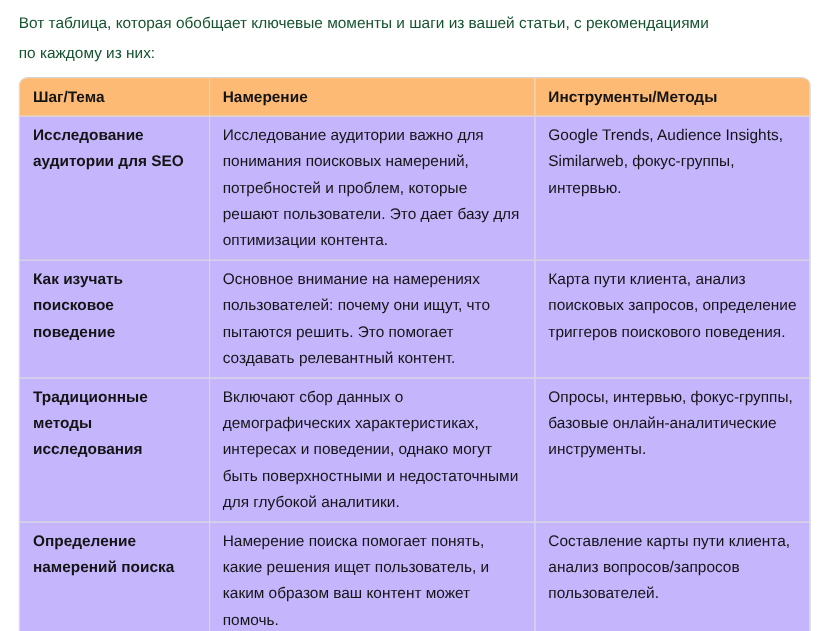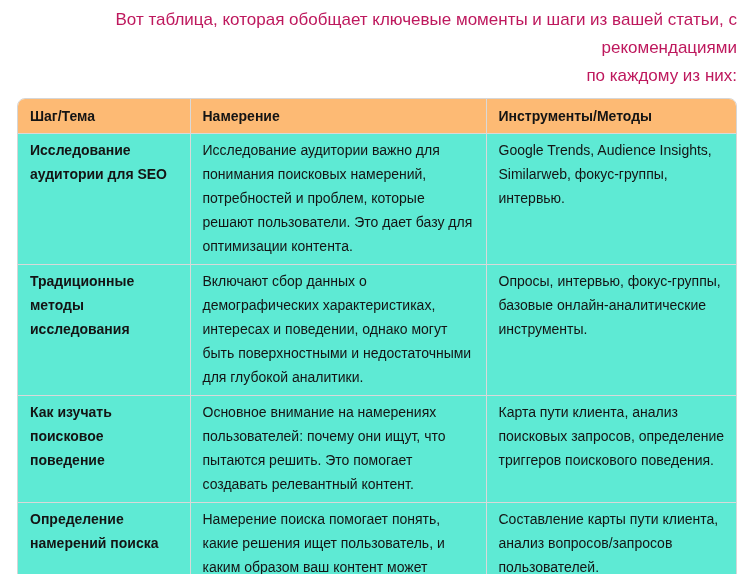--- a/index.html
+++ b/index.html
@@ -12,24 +12,23 @@
     overflow: hidden;
     font-family: "Liberation Sans", "DejaVu Sans", sans-serif;
     color: #141414;
   }
   .page {
     padding: 6px 17px 0 17px;
     width: 754px;
   }
   .intro {
     margin: 0 0 8px 0;
-    font-size: 17px;
+    font-size: 14px;
     line-height: 28px;
-    color: #be185d;
-    text-align: right;
+    color: #14532d;
   }
   .intro .line { display: block; }
   .table-wrap {
     width: 720px;
     border: 1px solid #d6d6d6;
     border-radius: 8px;
     overflow: hidden;
     background: #ffffff;
   }
   table.summary {
@@ -47,21 +46,21 @@
     background: #fdba74;
     font-weight: 700;
     text-align: left;
     padding: 5px 12px;
     vertical-align: middle;
   }
   table.summary td {
     padding: 4px 12px 6px 12px;
     vertical-align: top;
     border-top: 1px solid #d9d9d9;
-    background: #5eead4;
+    background: #c4b5fd;
   }
   table.summary th + th,
   table.summary td + td {
     border-left: 1px solid #d9d9d9;
   }
   td.col-topic { font-weight: 700; }
 </style>
 </head>
 <body>
 
@@ -86,28 +85,28 @@
           <th>Инструменты/Методы</th>
         </tr>
       </thead>
       <tbody>
         <tr>
           <td class="col-topic">Исследование аудитории для SEO</td>
           <td class="col-desc">Исследование аудитории важно для понимания поисковых намерений, потребностей и проблем, которые решают пользователи. Это дает базу для оптимизации контента.</td>
           <td class="col-tools">Google Trends, Audience Insights, Similarweb, фокус-группы, интервью.</td>
         </tr>
         <tr>
+          <td class="col-topic">Как изучать поисковое поведение</td>
+          <td class="col-desc">Основное внимание на намерениях пользователей: почему они ищут, что пытаются решить. Это помогает создавать релевантный контент.</td>
+          <td class="col-tools">Карта пути клиента, анализ поисковых запросов, определение триггеров поискового поведения.</td>
+        </tr>
+        <tr>
           <td class="col-topic">Традиционные методы исследования</td>
           <td class="col-desc">Включают сбор данных о демографических характеристиках, интересах и поведении, однако могут быть поверхностными и недостаточными для глубокой аналитики.</td>
           <td class="col-tools">Опросы, интервью, фокус-группы, базовые онлайн-аналитические инструменты.</td>
-        </tr>
-        <tr>
-          <td class="col-topic">Как изучать поисковое поведение</td>
-          <td class="col-desc">Основное внимание на намерениях пользователей: почему они ищут, что пытаются решить. Это помогает создавать релевантный контент.</td>
-          <td class="col-tools">Карта пути клиента, анализ поисковых запросов, определение триггеров поискового поведения.</td>
         </tr>
         <tr>
           <td class="col-topic">Определение намерений поиска</td>
           <td class="col-desc">Намерение поиска помогает понять, какие решения ищет пользователь, и каким образом ваш контент может помочь.</td>
           <td class="col-tools">Составление карты пути клиента, анализ вопросов/запросов пользователей.</td>
         </tr>
       </tbody>
     </table>
   </div>
 

